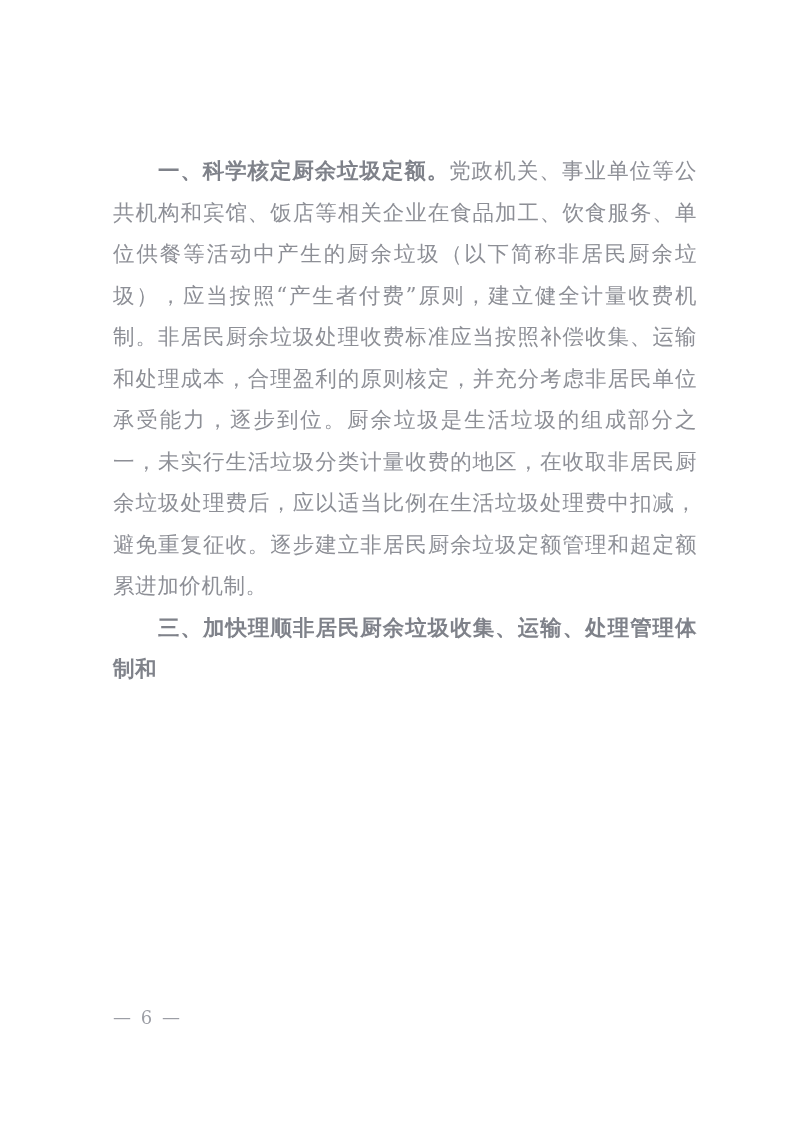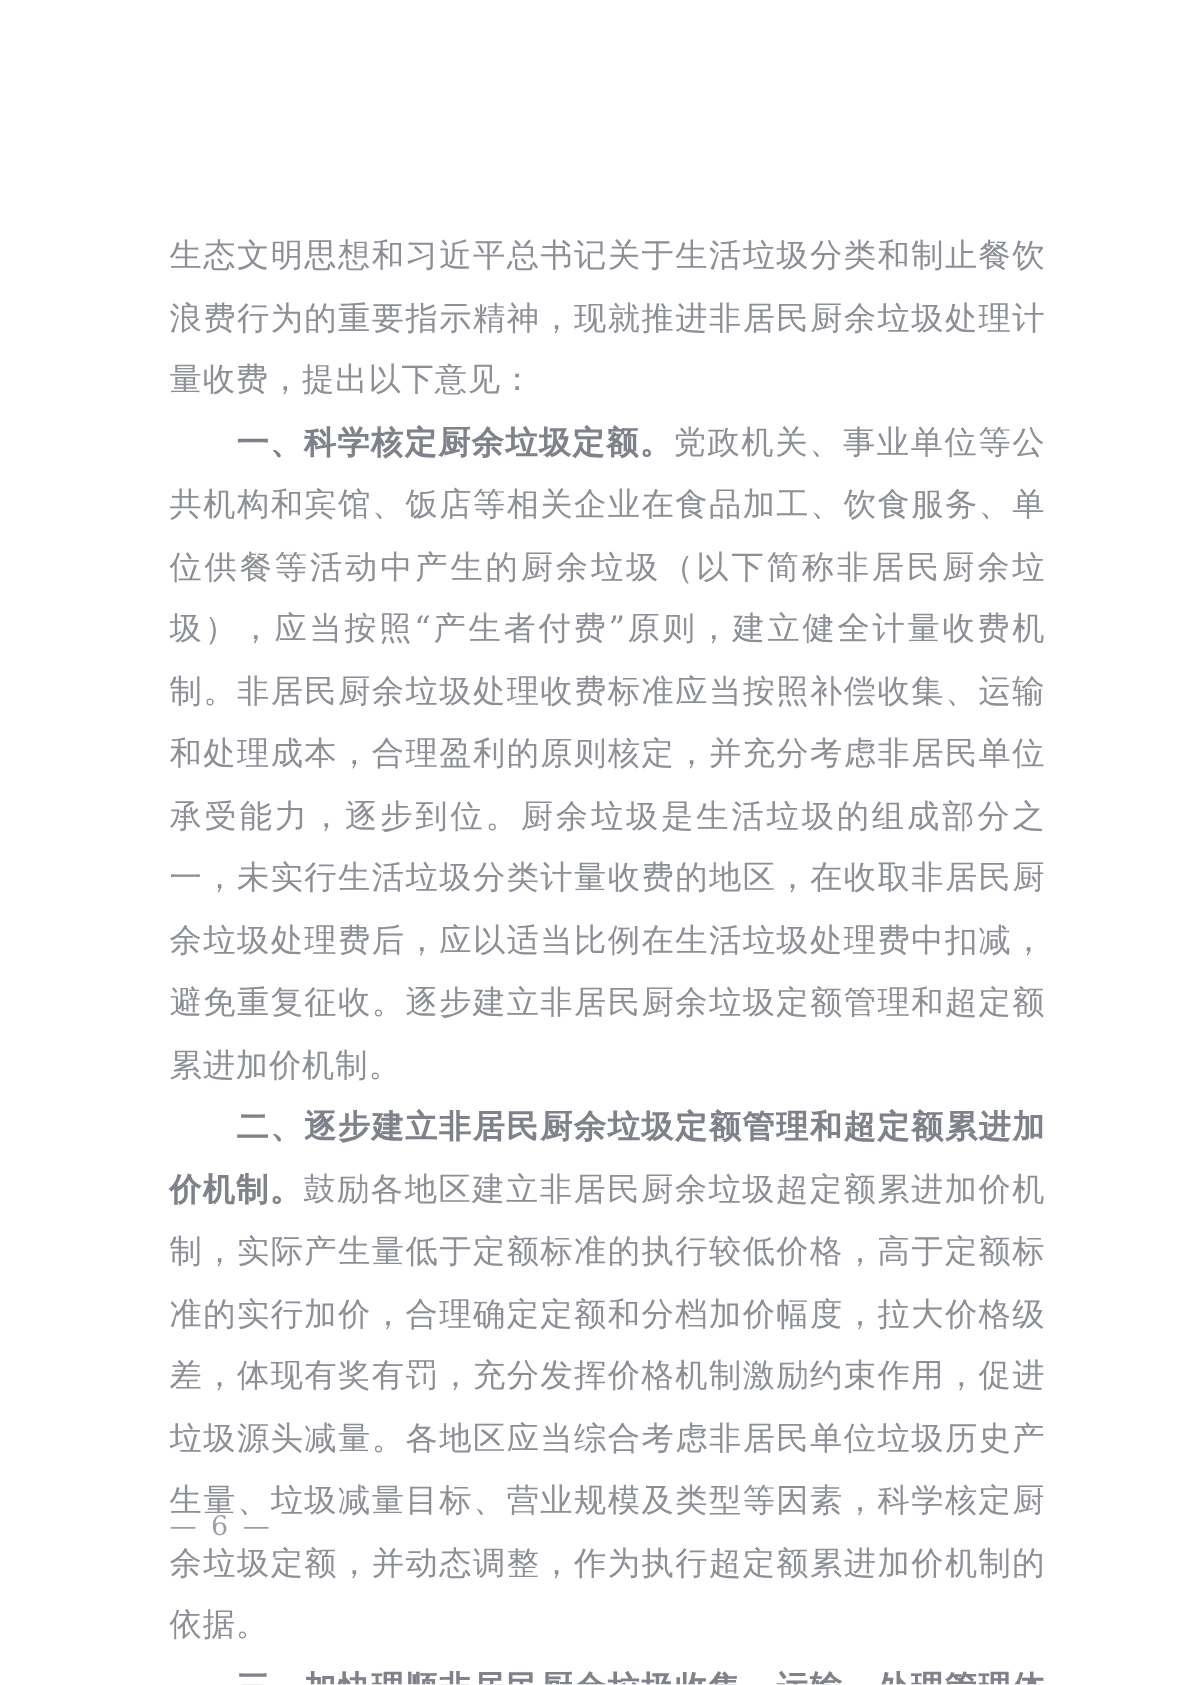--- a/index.html
+++ b/index.html
@@ -60,31 +60,25 @@
     white-space: nowrap;
   }
 </style>
 </head>
 <body>
 
 <div class="page">
 
   <div class="doc-body">
 
-    <p class="para">
-      <span>生态文明思想和习近平总书记关于生活垃圾分类和制止餐饮浪费行为的重要指示精神，现就推进非居民厨余垃圾处理计量收费，提出以下意见：</span>
-    </p>
 
     <p class="para indent">
       <span class="hd">一、科学核定厨余垃圾定额。</span><span>党政机关、事业单位等公共机构和宾馆、饭店等相关企业在食品加工、饮食服务、单位供餐等活动中产生的厨余垃圾（以下简称非居民厨余垃圾），应当按照“产生者付费”原则，建立健全计量收费机制。非居民厨余垃圾处理收费标准应当按照补偿收集、运输和处理成本，合理盈利的原则核定，并充分考虑非居民单位承受能力，逐步到位。厨余垃圾是生活垃圾的组成部分之一，未实行生活垃圾分类计量收费的地区，在收取非居民厨余垃圾处理费后，应以适当比例在生活垃圾处理费中扣减，避免重复征收。逐步建立非居民厨余垃圾定额管理和超定额累进加价机制。</span>
     </p>
 
-    <p class="para indent">
-      <span class="hd">二、逐步建立非居民厨余垃圾定额管理和超定额累进加价机制。</span><span>鼓励各地区建立非居民厨余垃圾超定额累进加价机制，实际产生量低于定额标准的执行较低价格，高于定额标准的实行加价，合理确定定额和分档加价幅度，拉大价格级差，体现有奖有罚，充分发挥价格机制激励约束作用，促进垃圾源头减量。各地区应当综合考虑非居民单位垃圾历史产生量、垃圾减量目标、营业规模及类型等因素，科学核定厨余垃圾定额，并动态调整，作为执行超定额累进加价机制的依据。</span>
-    </p>
 
     <p class="para indent">
       <span class="hd">三、加快理顺非居民厨余垃圾收集、运输、处理管理体制和</span><span></span>
     </p>
 
   </div>
 
   <div class="footer">—  6  —</div>
 
 </div>

